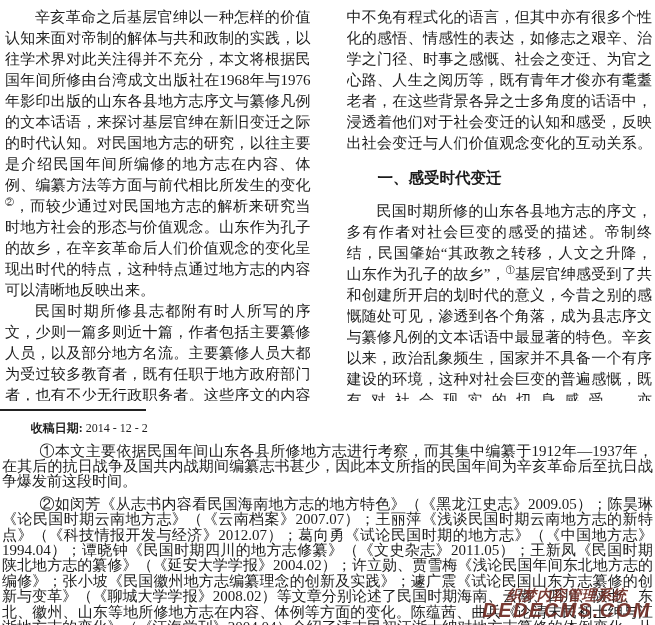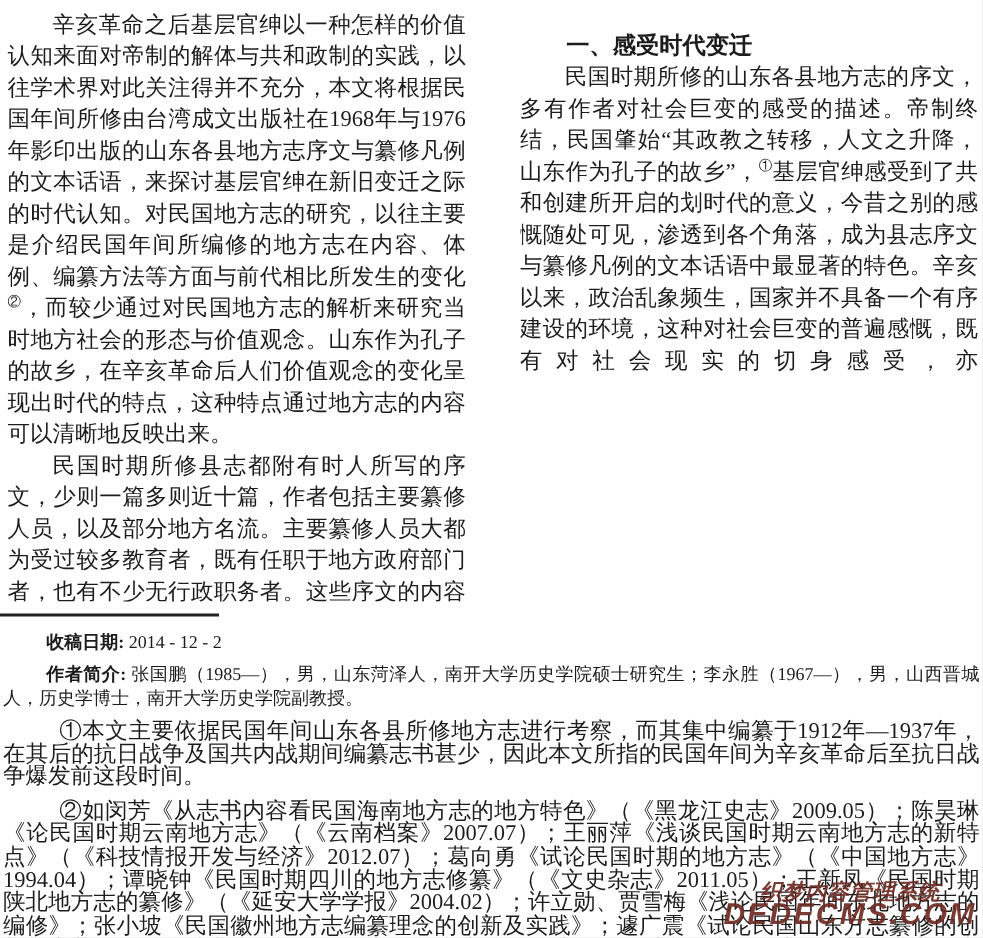--- a/index.html
+++ b/index.html
@@ -30,21 +30,21 @@
   .indent{text-indent:2em;}
   .fill{text-align-last:justify;}
   .body sup{
     font-size:9px;
     line-height:0;
     vertical-align:super;
   }
   .section-heading{
     font-size:15.5px;
     font-weight:bold;
-    margin:13px 0 1px 0;
+    margin:13px 0 13px 0;
     padding-left:2em;
     line-height:21px;
   }
   .footnote-rule{
     width:146px;
     border-top:2px solid #222;
     margin:8px 0 9px 0;
   }
   .footer{padding:0 2px 0 2px;}
   .meta{
@@ -90,31 +90,31 @@
 <div class="page" style="background: rgb(255, 255, 255); color: rgb(28, 28, 28);">
 
   <div class="columns">
 
     <div class="col">
       <p class="body indent"><span>辛亥革命之后基层官绅以一种怎样的价值认知来面对帝制的解体与共和政制的实践，以往学术界对此关注得并不充分，本文将根据民国年间所修由台湾成文出版社在1968年与1976年影印出版的山东各县地方志序文与纂修凡例的文本话语，来探讨基层官绅在新旧变迁之际的时代认知。对民国地方志的研究，以往主要是介绍民国年间所编修的地方志在内容、体例、编纂方法等方面与前代相比所发生的变化</span><sup>②</sup><span>，而较少通过对民国地方志的解析来研究当时地方社会的形态与价值观念。山东作为孔子的故乡，在辛亥革命后人们价值观念的变化呈现出时代的特点，这种特点通过地方志的内容可以清晰地反映出来。</span></p>
       <p class="body indent fill">民国时期所修县志都附有时人所写的序文，少则一篇多则近十篇，作者包括主要纂修人员，以及部分地方名流。主要纂修人员大都为受过较多教育者，既有任职于地方政府部门者，也有不少无行政职务者。这些序文的内容多种多样，虽然内</p>
     </div>
 
     <div class="col">
+      <p class="body fill">中不免有程式化的语言，但其中亦有很多个性化的感悟、情感性的表达，如修志之艰辛、治学之门径、时事之感慨、社会之变迁、为官之心路、人生之阅历等，既有青年才俊亦有耄耋老者，在这些背景各异之士多角度的话语中，浸透着他们对于社会变迁的认知和感受，反映出社会变迁与人们价值观念变化的互动关系。</p>
       <h2 class="section-heading">一、感受时代变迁</h2>
       <p class="body indent fill"><span>民国时期所修的山东各县地方志的序文，多有作者对社会巨变的感受的描述。帝制终结，民国肇始“其政教之转移，人文之升降，山东作为孔子的故乡”，</span><sup>①</sup><span>基层官绅感受到了共和创建所开启的划时代的意义，今昔之别的感慨随处可见，渗透到各个角落，成为县志序文与纂修凡例的文本话语中最显著的特色。辛亥以来，政治乱象频生，国家并不具备一个有序建设的环境，这种对社会巨变的普遍感慨，既有对社会现实的切身感受，亦</span></p>
     </div>
 
   </div>
 
   <div class="footnote-rule"></div>
 
   <div class="footer">
     <p class="meta"><b>收稿日期:</b> <span>2014 - 12 - 2</span></p>
-    <p class="meta"><b>作者简介:</b> <span>张国鹏（1985—），男，山东菏泽人，南开大学历史学院硕士研究生；李永胜（1967—），男，山西晋城人，历史学博士，南开大学历史学院副教授。</span></p>
     <p class="fnote">①本文主要依据民国年间山东各县所修地方志进行考察，而其集中编纂于1912年—1937年，在其后的抗日战争及国共内战期间编纂志书甚少，因此本文所指的民国年间为辛亥革命后至抗日战争爆发前这段时间。</p>
     <p class="fnote">②如闵芳《从志书内容看民国海南地方志的地方特色》（《黑龙江史志》2009.05）；陈昊琳《论民国时期云南地方志》（《云南档案》2007.07）；王丽萍《浅谈民国时期云南地方志的新特点》（《科技情报开发与经济》2012.07）；葛向勇《试论民国时期的地方志》（《中国地方志》1994.04）；谭晓钟《民国时期四川的地方志修纂》（《文史杂志》2011.05）；王新凤《民国时期陕北地方志的纂修》（《延安大学学报》2004.02）；许立勋、贾雪梅《浅论民国年间东北地方志的编修》；张小坡《民国徽州地方志编纂理念的创新及实践》；遽广震《试论民国山东方志纂修的创新与变革》（《聊城大学学报》2008.02）等文章分别论述了民国时期海南、云南、四川、陕北、东北、徽州、山东等地所修地方志在内容、体例等方面的变化。陈蕴茜、曲兵《论清末民初士绅与江浙地方志的变化》（《江海学刊》2004.04）介绍了清末民初江浙士绅对地方志纂修的体例变化，从中分析了当时的价值观念与道德评判体系，从更深层面反映出江浙士绅对社会变迁的看法及其自身心态的变化。</p>
   </div>
 
   <div class="watermark" style="color: rgb(110, 43, 35);">
     <div class="wm1">织梦内容管理系统</div>
     <div class="wm2">DEDECMS.COM</div>
   </div>
 
 </div>

